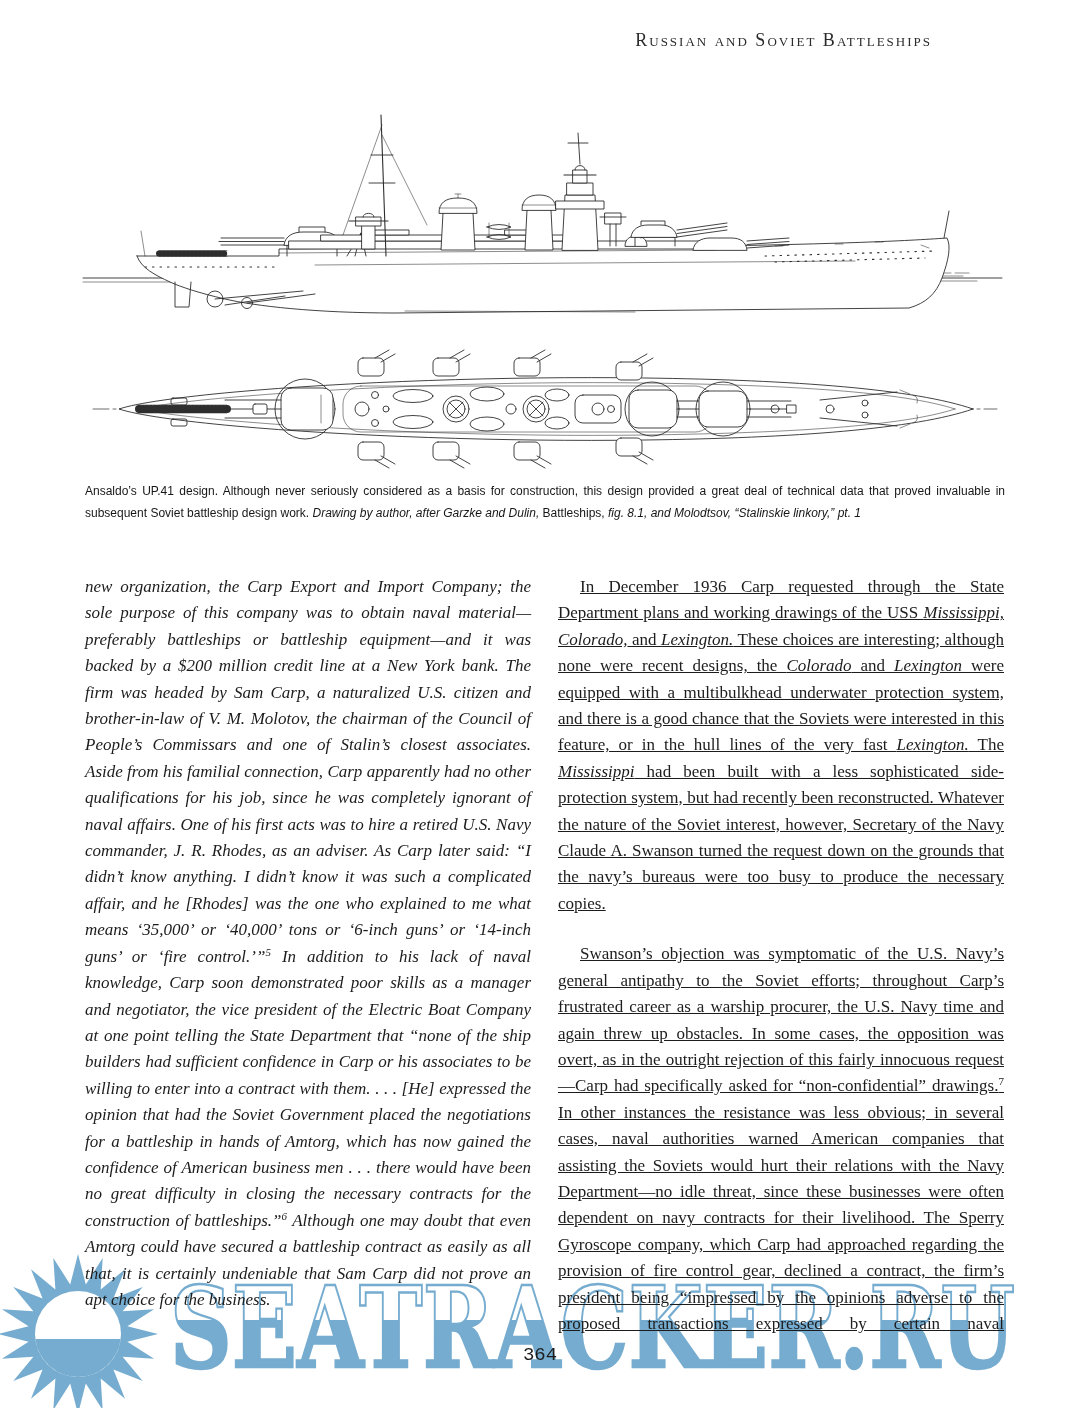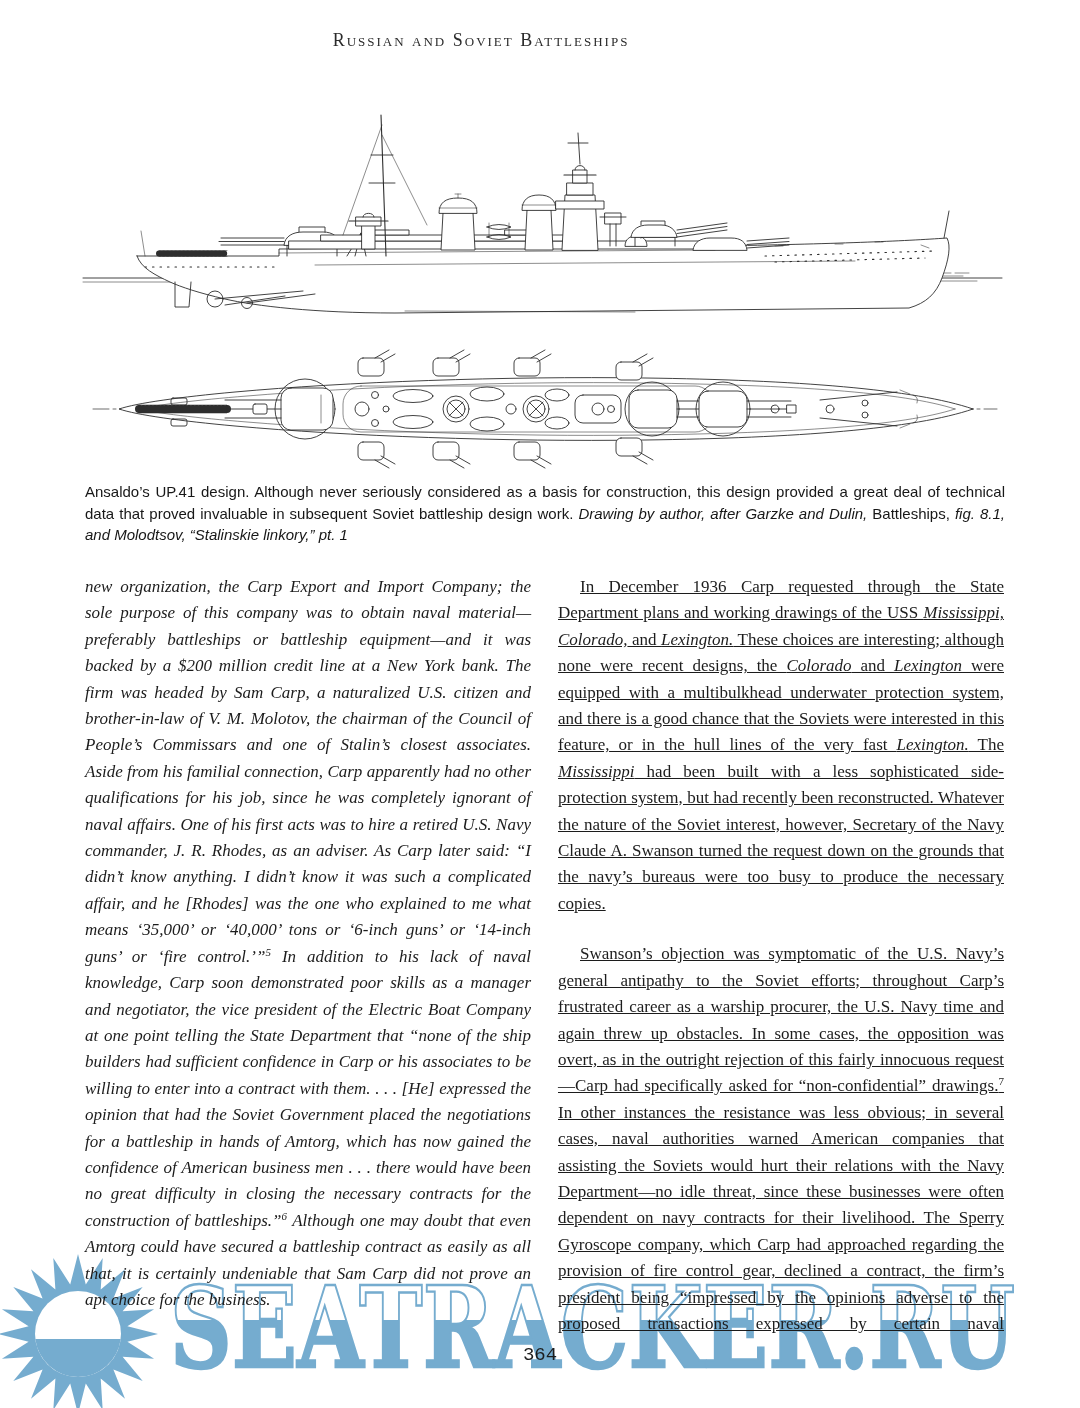--- a/index.html
+++ b/index.html
@@ -5,29 +5,29 @@
   html,body{margin:0;padding:0;}
   body{
     width:1080px;height:1408px;position:relative;background:#ffffff;
     font-family:"Liberation Serif", serif;color:#1d1d1d;overflow:hidden;
     --wm:#6aa5cb; --ink:#2e2e2e;
   }
   .layer-content{position:relative;z-index:1;}
   .layer-watermark{position:absolute;left:0;top:0;z-index:0;opacity:.92;}
 
   .running-head{
-    position:absolute;left:15px;top:30px;width:932px;text-align:center;
+    position:absolute;left:0;top:30px;width:932px;text-align:right;
     font-variant:small-caps;font-size:18px;letter-spacing:2px;color:#2b2b2b;
   }
 
   .figure-svg{position:absolute;left:75px;top:95px;}
 
   .figure-caption{
     position:absolute;left:85px;top:481px;width:920px;margin:0;
-    font-family:"Liberation Sans", sans-serif;font-size:15px;line-height:21.5px;
+    font-family:"Liberation Sans", sans-serif;font-size:12px;line-height:21.5px;
     color:#171717;text-align:justify;
   }
 
   .col{position:absolute;top:574px;width:446px;font-size:17px;line-height:26.4px;
        text-align:justify;color:#1c1c1c;}
   .col-left{left:85px;font-style:italic;}
   .col-right{left:558px;text-decoration:underline;}
   .col p{margin:0;}
   .col p.indent{text-indent:22px;}
   .col p.cont{text-align-last:justify;margin-top:24px;}

